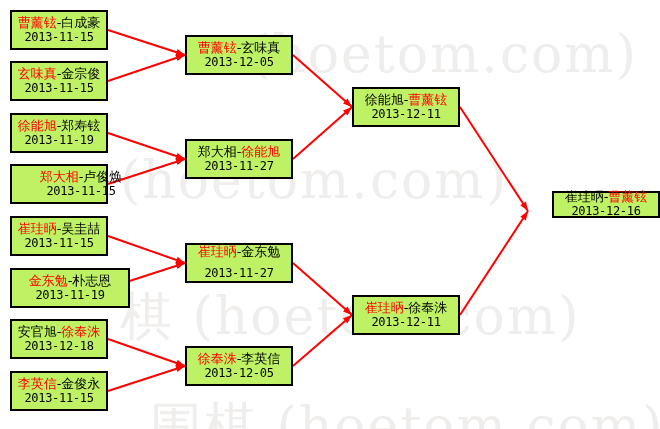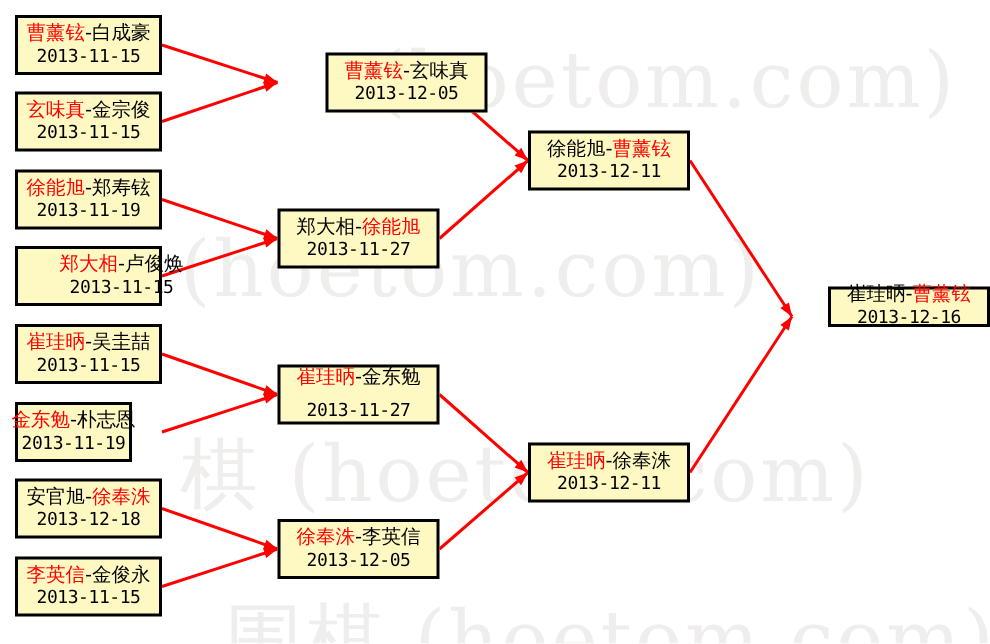--- a/index.html
+++ b/index.html
@@ -38,21 +38,21 @@
     width: 660px;
     height: 429px;
     z-index: 1;
     pointer-events: none;
   }
 
   
   .match-box {
     position: absolute;
     box-sizing: border-box;
-    background: #fef9c3;
+    background: #bef264;
     border: 2px solid #000000;
     z-index: 2;
     display: flex;
     flex-direction: column;
     align-items: center;
     justify-content: center;
     line-height: 1.15;
   }
   .players {
     font-size: 13px;
@@ -125,33 +125,33 @@
         <div class="match-date">2013-11-19</div>
       </div>
       <div class="match-box" style="left: 10px; top: 164px; width: 98px; height: 40px; padding-left: 44px;">
         <div class="players"><span class="pname winner">郑大相</span><span class="vs-dash">-</span><span class="pname">卢俊焕</span></div>
         <div class="match-date">2013-11-15</div>
       </div>
       <div class="match-box" style="left: 10px; top: 216px; width: 98px; height: 40px;">
         <div class="players"><span class="pname winner">崔珪昞</span><span class="vs-dash">-</span><span class="pname">吴圭喆</span></div>
         <div class="match-date">2013-11-15</div>
       </div>
-      <div class="match-box" style="left: 10px; top: 268px; width: 78px; height: 40px;">
+      <div class="match-box" style="left: 10px; top: 268px; width: 120px; height: 40px;">
         <div class="players"><span class="pname winner">金东勉</span><span class="vs-dash">-</span><span class="pname">朴志恩</span></div>
         <div class="match-date">2013-11-19</div>
       </div>
       <div class="match-box" style="left: 10px; top: 319px; width: 98px; height: 40px;">
         <div class="players"><span class="pname">安官旭</span><span class="vs-dash">-</span><span class="pname winner">徐奉洙</span></div>
         <div class="match-date">2013-12-18</div>
       </div>
       <div class="match-box" style="left: 10px; top: 371px; width: 98px; height: 40px;">
         <div class="players"><span class="pname winner">李英信</span><span class="vs-dash">-</span><span class="pname">金俊永</span></div>
         <div class="match-date">2013-11-15</div>
       </div>
-      <div class="match-box" style="left: 185px; top: 35px; width: 108px; height: 40px; margin-left: 32px;">
+      <div class="match-box" style="left: 185px; top: 35px; width: 108px; height: 40px;">
         <div class="players"><span class="pname winner">曹薰铉</span><span class="vs-dash">-</span><span class="pname">玄味真</span></div>
         <div class="match-date">2013-12-05</div>
       </div>
       <div class="match-box" style="left: 185px; top: 139px; width: 108px; height: 40px;">
         <div class="players"><span class="pname">郑大相</span><span class="vs-dash">-</span><span class="pname winner">徐能旭</span></div>
         <div class="match-date">2013-11-27</div>
       </div>
       <div class="match-box" style="left: 185px; top: 243px; width: 108px; height: 40px; justify-content: space-between;">
         <div class="players"><span class="pname winner">崔珪昞</span><span class="vs-dash">-</span><span class="pname">金东勉</span></div>
         <div class="match-date">2013-11-27</div>

